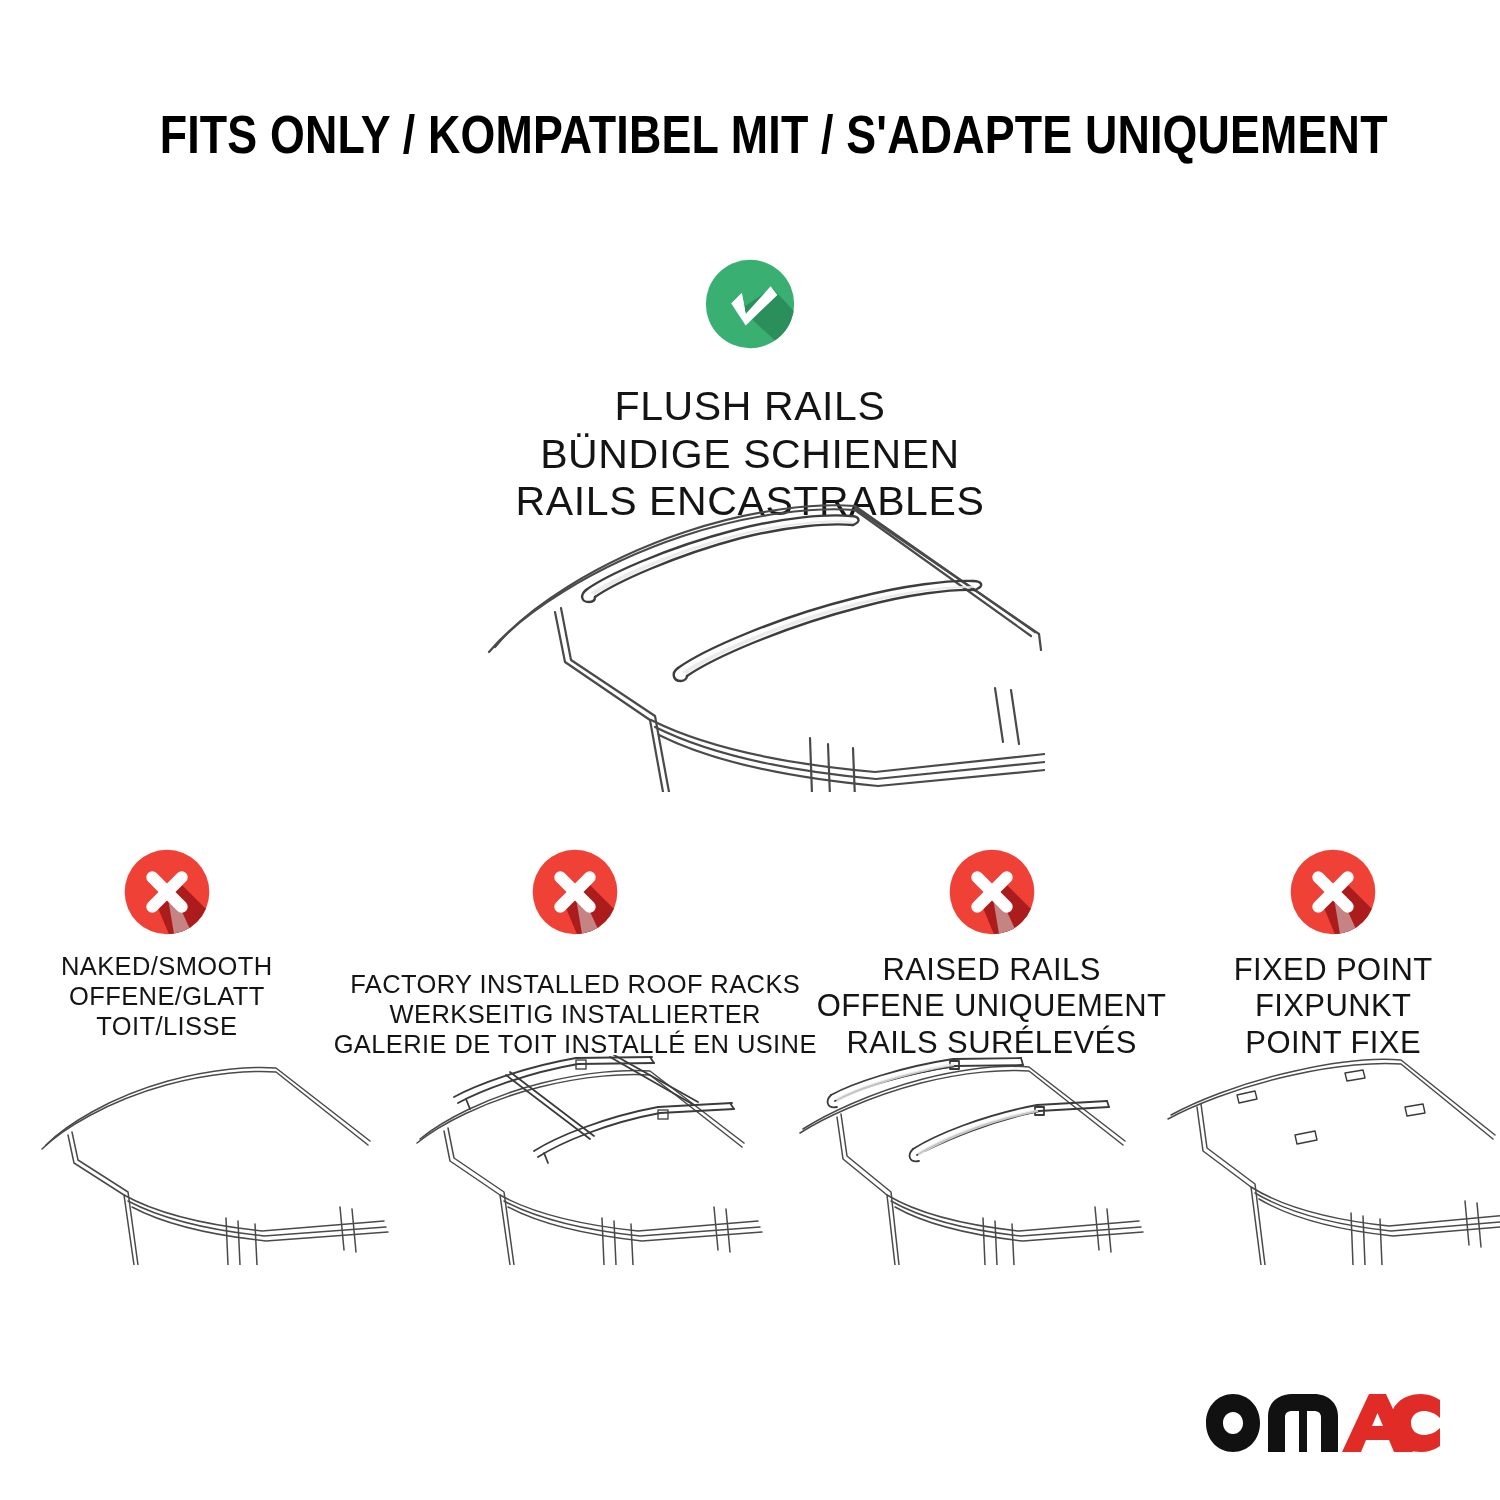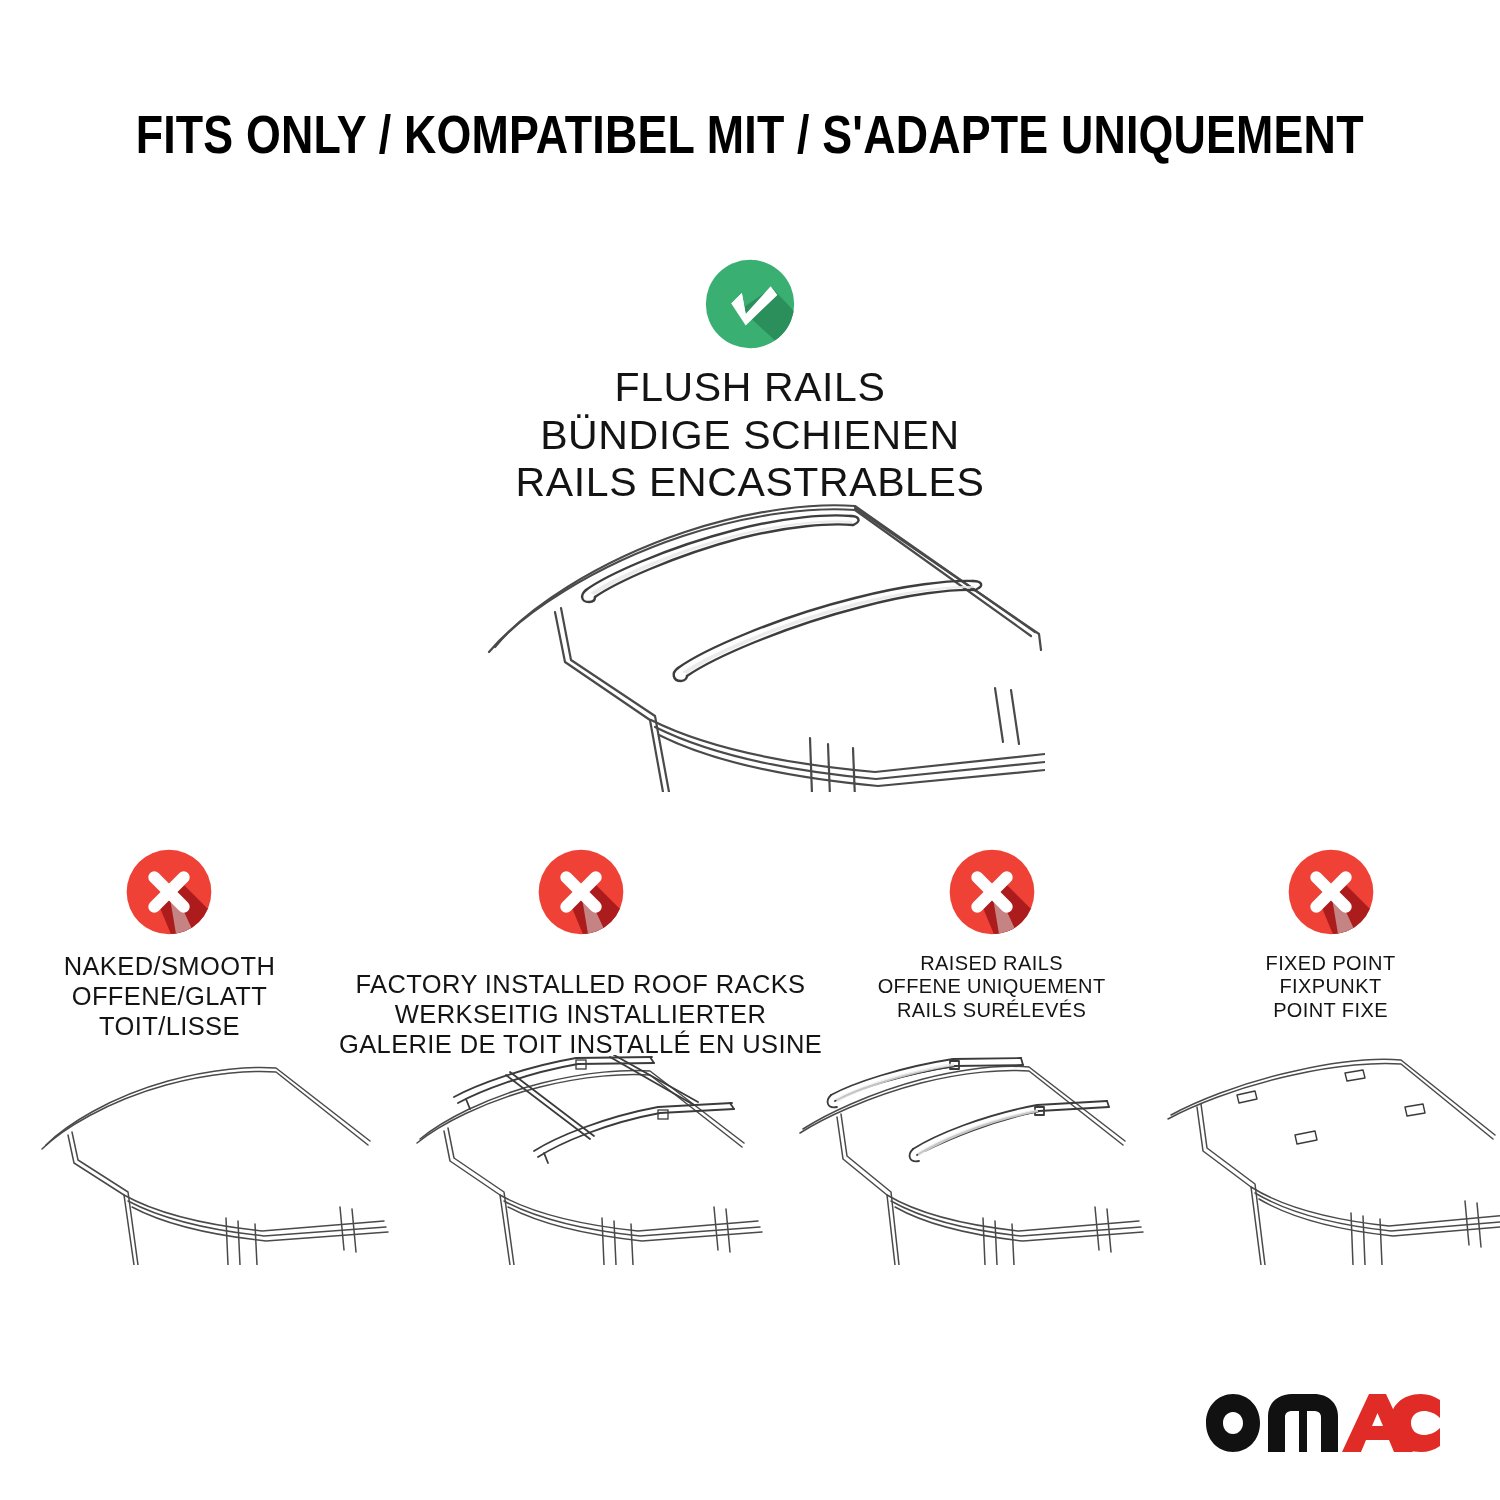--- a/index.html
+++ b/index.html
@@ -14,21 +14,21 @@
     font-family: "Liberation Sans", sans-serif;
     overflow: hidden;
   }
 
   
   #title-bar {
     position: absolute;
     left: 0;
     top: 104px;
     width: 1500px;
-    text-align: center;
+    text-align: right;
   }
   #page-title {
     display: inline-block;
     font-family: "Liberation Sans", sans-serif;
     font-weight: 700;
     font-size: 53px;
     letter-spacing: 0.2px;
     color: #000000;
     transform: scaleX(0.845);
     transform-origin: center;
@@ -43,21 +43,21 @@
     width: 1500px;
     text-align: center;
   }
   .status-icon {
     display: block;
     margin: 0 auto;
     width: 96px;
     height: 96px;
   }
   #fits-labels {
-    margin-top: 12px;
+    margin-top: 31px;
     font-size: 41px;
     font-weight: 300;
     line-height: 1.16;
     color: #141414;
     letter-spacing: 0.6px;
   }
   #fits-labels div { white-space: nowrap; }
 
   #fits-illustration {
     position: absolute;
@@ -84,21 +84,21 @@
     align-items: center;
     text-align: center;
   }
   .x-icon {
     width: 92px;
     height: 92px;
     display: block;
   }
   .exclusion-labels {
     margin-top: 14px;
-    font-size: 20px;
+    font-size: 31px;
     font-weight: 300;
     line-height: 1.17;
     color: #141414;
     letter-spacing: 0.4px;
   }
   .exclusion-labels div { white-space: nowrap; }
   .col-1 .exclusion-labels { font-size: 25.5px; }
   .col-2 .exclusion-labels { font-size: 25.5px; margin-top: 32px; }
 
   .exclusion-art {

